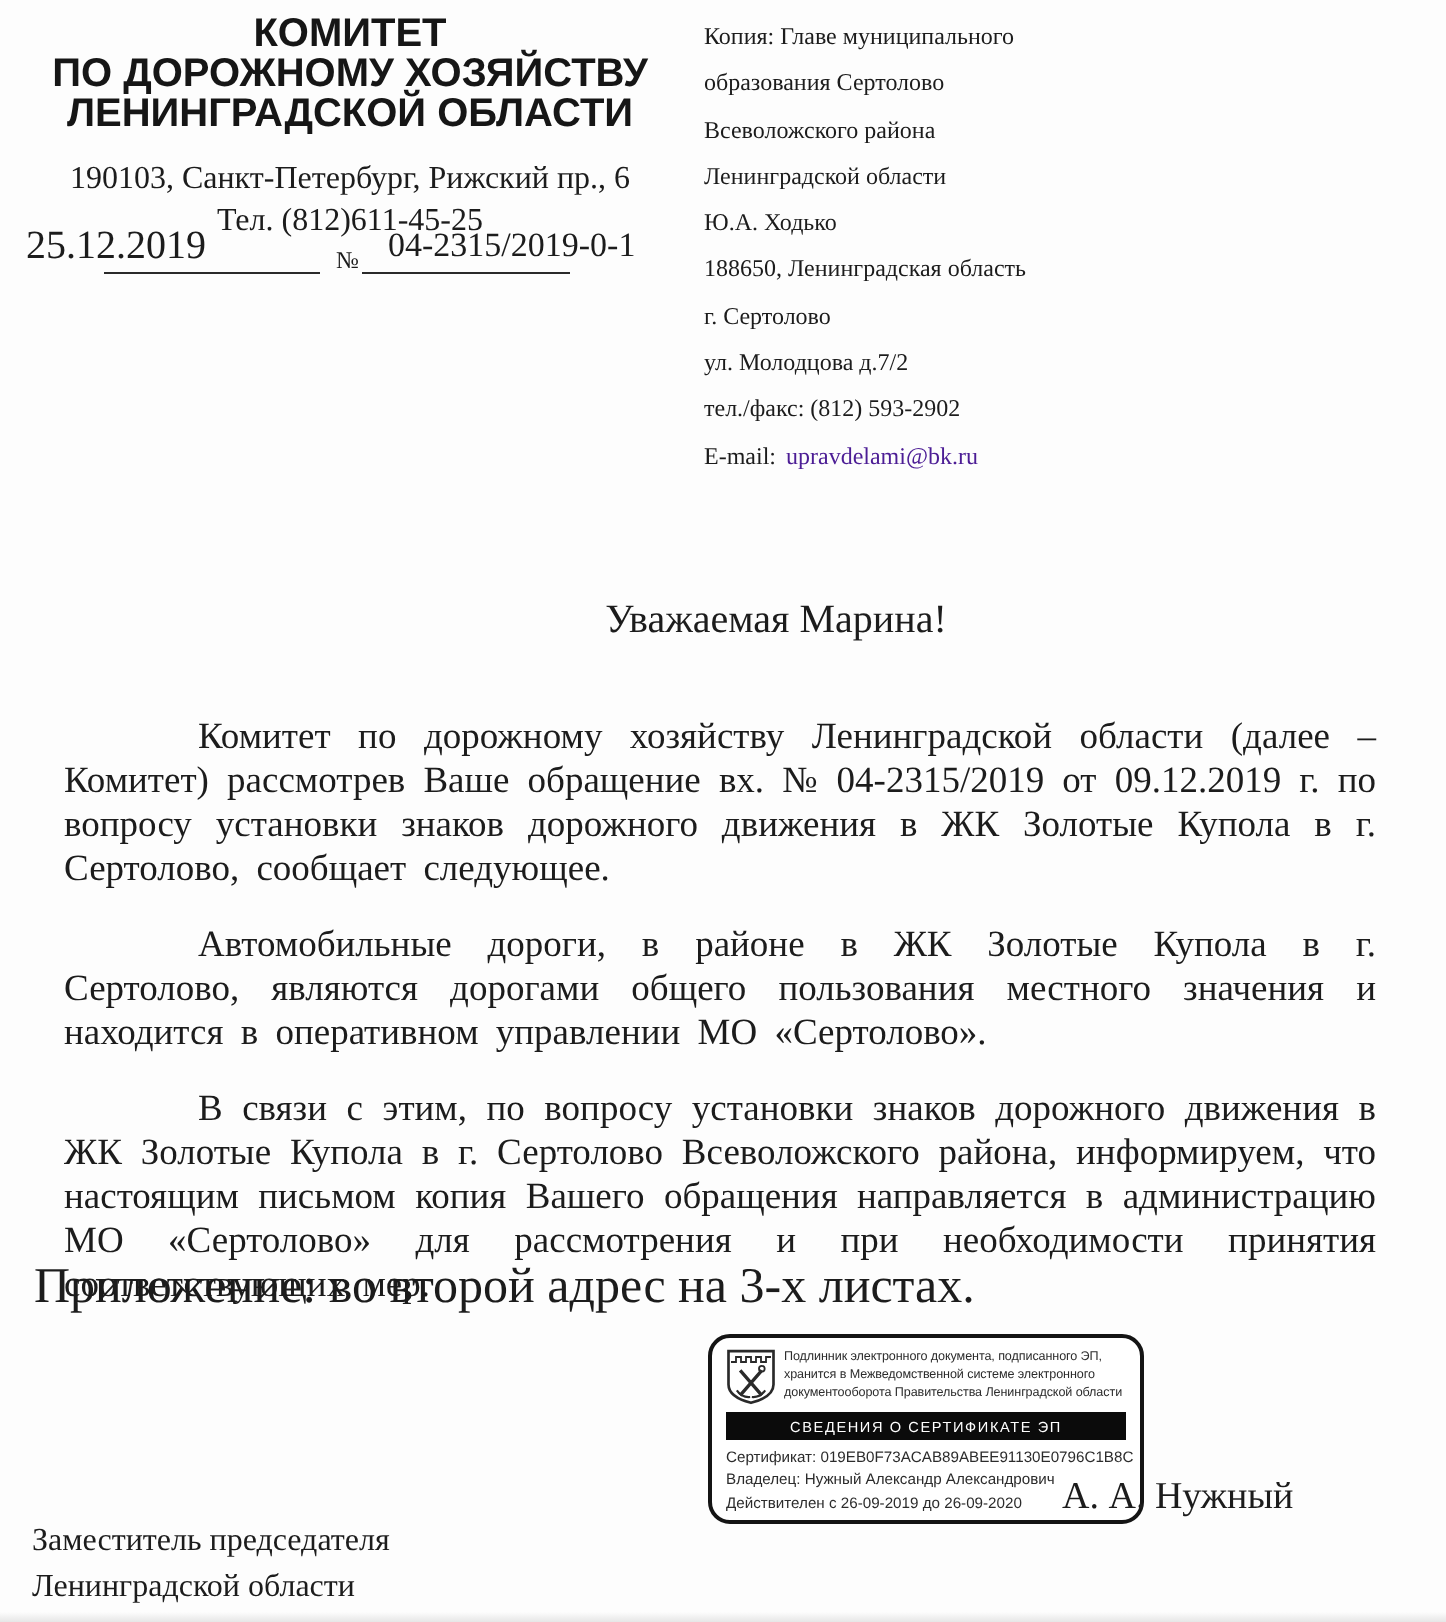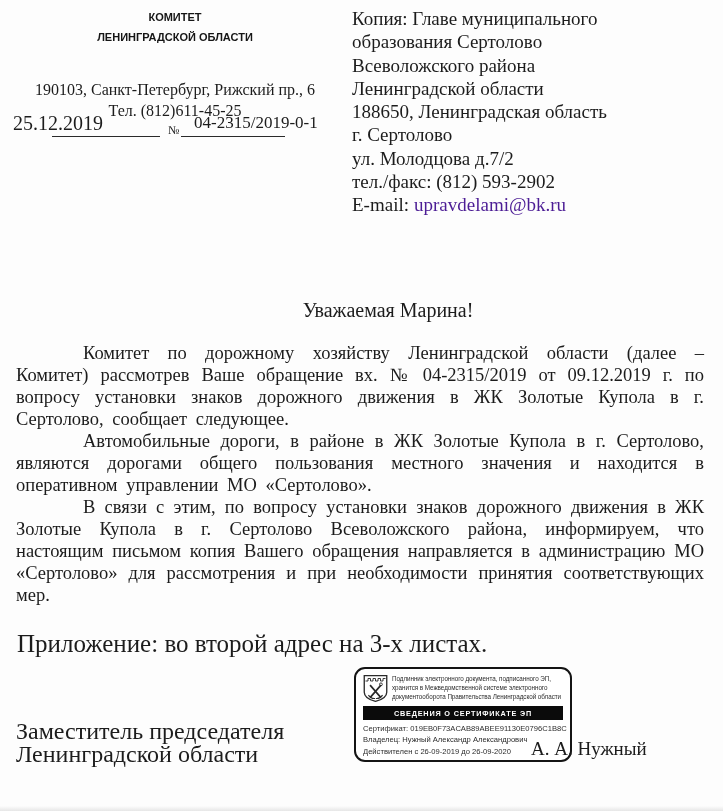--- a/index.html
+++ b/index.html
@@ -7,110 +7,112 @@
   .page {
     position:relative; width:723px; height:811px;
     background:#fdfdfd; color:#1c1c1c; overflow:hidden;
     font-family:"Liberation Serif", serif;
   }
 
   
   .org {
     position:absolute; left:8px; top:7px; width:334px;
     text-align:center; font-family:"Liberation Sans", sans-serif;
-    font-weight:bold; font-size:11px; line-height:20px; color:#161616;
+    font-weight:bold; font-size:20px; line-height:20px; color:#161616;
   }
   .addr {
     position:absolute; left:8px; top:79px; width:334px;
     text-align:center; font-size:16px; line-height:21px;
   }
   .date-text { position:absolute; left:13px; top:112px; font-size:20px; }
   .num-sign  { position:absolute; left:168px; top:123px; font-size:12px; }
   .num-text  { position:absolute; left:166px; top:113px; font-size:17px;margin-left:28px; }
   .uline { position:absolute; top:136px; height:0; border-bottom:1.5px solid #2a2a2a; }
   .uline1 { left:52px;  width:108px; }
   .uline2 { left:181px; width:104px; }
 
   
   .recipient {
     position:absolute; left:352px; top:7px; width:364px;
-    font-size:19px; line-height:23.3px;font-family:Liberation Serif, serif;
+    font-size:12px; line-height:23.3px;font-family:Liberation Serif, serif;
   }
   .email-link { color:#4c1d95; margin-left:5px; text-decoration:none; cursor:pointer; }
 
   
   .salutation {
     position:absolute; left:48px; top:299px; width:680px;
     text-align:center; font-size:20px;
   }
   .letter-body {
     position:absolute; left:16px; top:342px; width:688px;
     font-size:18.5px; line-height:22px; text-align:justify;
     word-spacing:4px;
   }
-  .letter-body p { text-indent:67px; margin:0; }
+  .letter-body p { text-indent:67px; margin:16px; }
   .attachment {
     position:absolute; left:17px; top:630px; font-size:25px;
   }
 
   
   .stamp {
     position:absolute; left:354px; top:667px; width:218px; height:95px;
     background:#ffffff; border:2px solid #141414; border-radius:11px;
     padding:5px 7px 4px; font-family:"Liberation Sans", sans-serif;
     color:#2c2c2c; overflow:hidden;
   }
   .stamp-head { display:flex; align-items:center; gap:4px; }
   .coat { flex:0 0 auto; width:25px; height:29px; }
   .notice { font-size:6.3px; line-height:8.7px; letter-spacing:-0.05px; white-space:nowrap; }
   .stamp-bar {
     margin-top:3px; background:#0b0b0b; color:#ffffff;
-    font-size:7.3px; font-weight:bold; letter-spacing:0.8px;
+    font-size:7.3px; font-weight:normal; letter-spacing:0.8px;
     text-align:center; padding:2.5px 0 2px;
   }
   .stamp-info { margin-top:3px; font-size:7.6px; line-height:11.6px; white-space:nowrap; }
 
   
   .signer {
-    position:absolute; left:16px; top:720px;
-    font-size:24px; line-height:22.7px;
+    position:absolute; left:16px; top:760px;
+    font-size:16px; line-height:22.7px;
   }
   .signer-name {
     position:absolute; left:531px; top:738px; font-size:19px;
   }
 
   .scan-edge {
     position:absolute; left:0; bottom:0; width:100%; height:5px;
     background:linear-gradient(#fdfdfd, #e6e6e6);
   }
 </style>
 </head>
 <body>
 
 <div class="page">
 
   <div class="org">
     <div>КОМИТЕТ</div>
+    <div>ПО ДОРОЖНОМУ ХОЗЯЙСТВУ</div>
     <div>ЛЕНИНГРАДСКОЙ ОБЛАСТИ</div>
   </div>
   <div class="addr">
     <div>190103, Санкт-Петербург, Рижский пр., 6</div>
     <div>Тел. (812)611-45-25</div>
   </div>
   <div class="date-text">25.12.2019</div>
   <div class="uline uline1"></div>
   <div class="num-sign">№</div>
   <div class="num-text">04-2315/2019-0-1</div>
   <div class="uline uline2"></div>
 
   <div class="recipient">
     <div>Копия: Главе муниципального</div>
     <div>образования Сертолово</div>
     <div>Всеволожского района</div>
     <div>Ленинградской области</div>
+    <div>Ю.А. Ходько</div>
     <div>188650, Ленинградская область</div>
     <div>г. Сертолово</div>
     <div>ул. Молодцова д.7/2</div>
     <div>тел./факс: (812) 593-2902</div>
     <div>
       <span>E-mail:</span><span class="email-link">upravdelami@bk.ru</span>
     </div>
   </div>
 
   <div class="salutation">Уважаемая Марина!</div>

